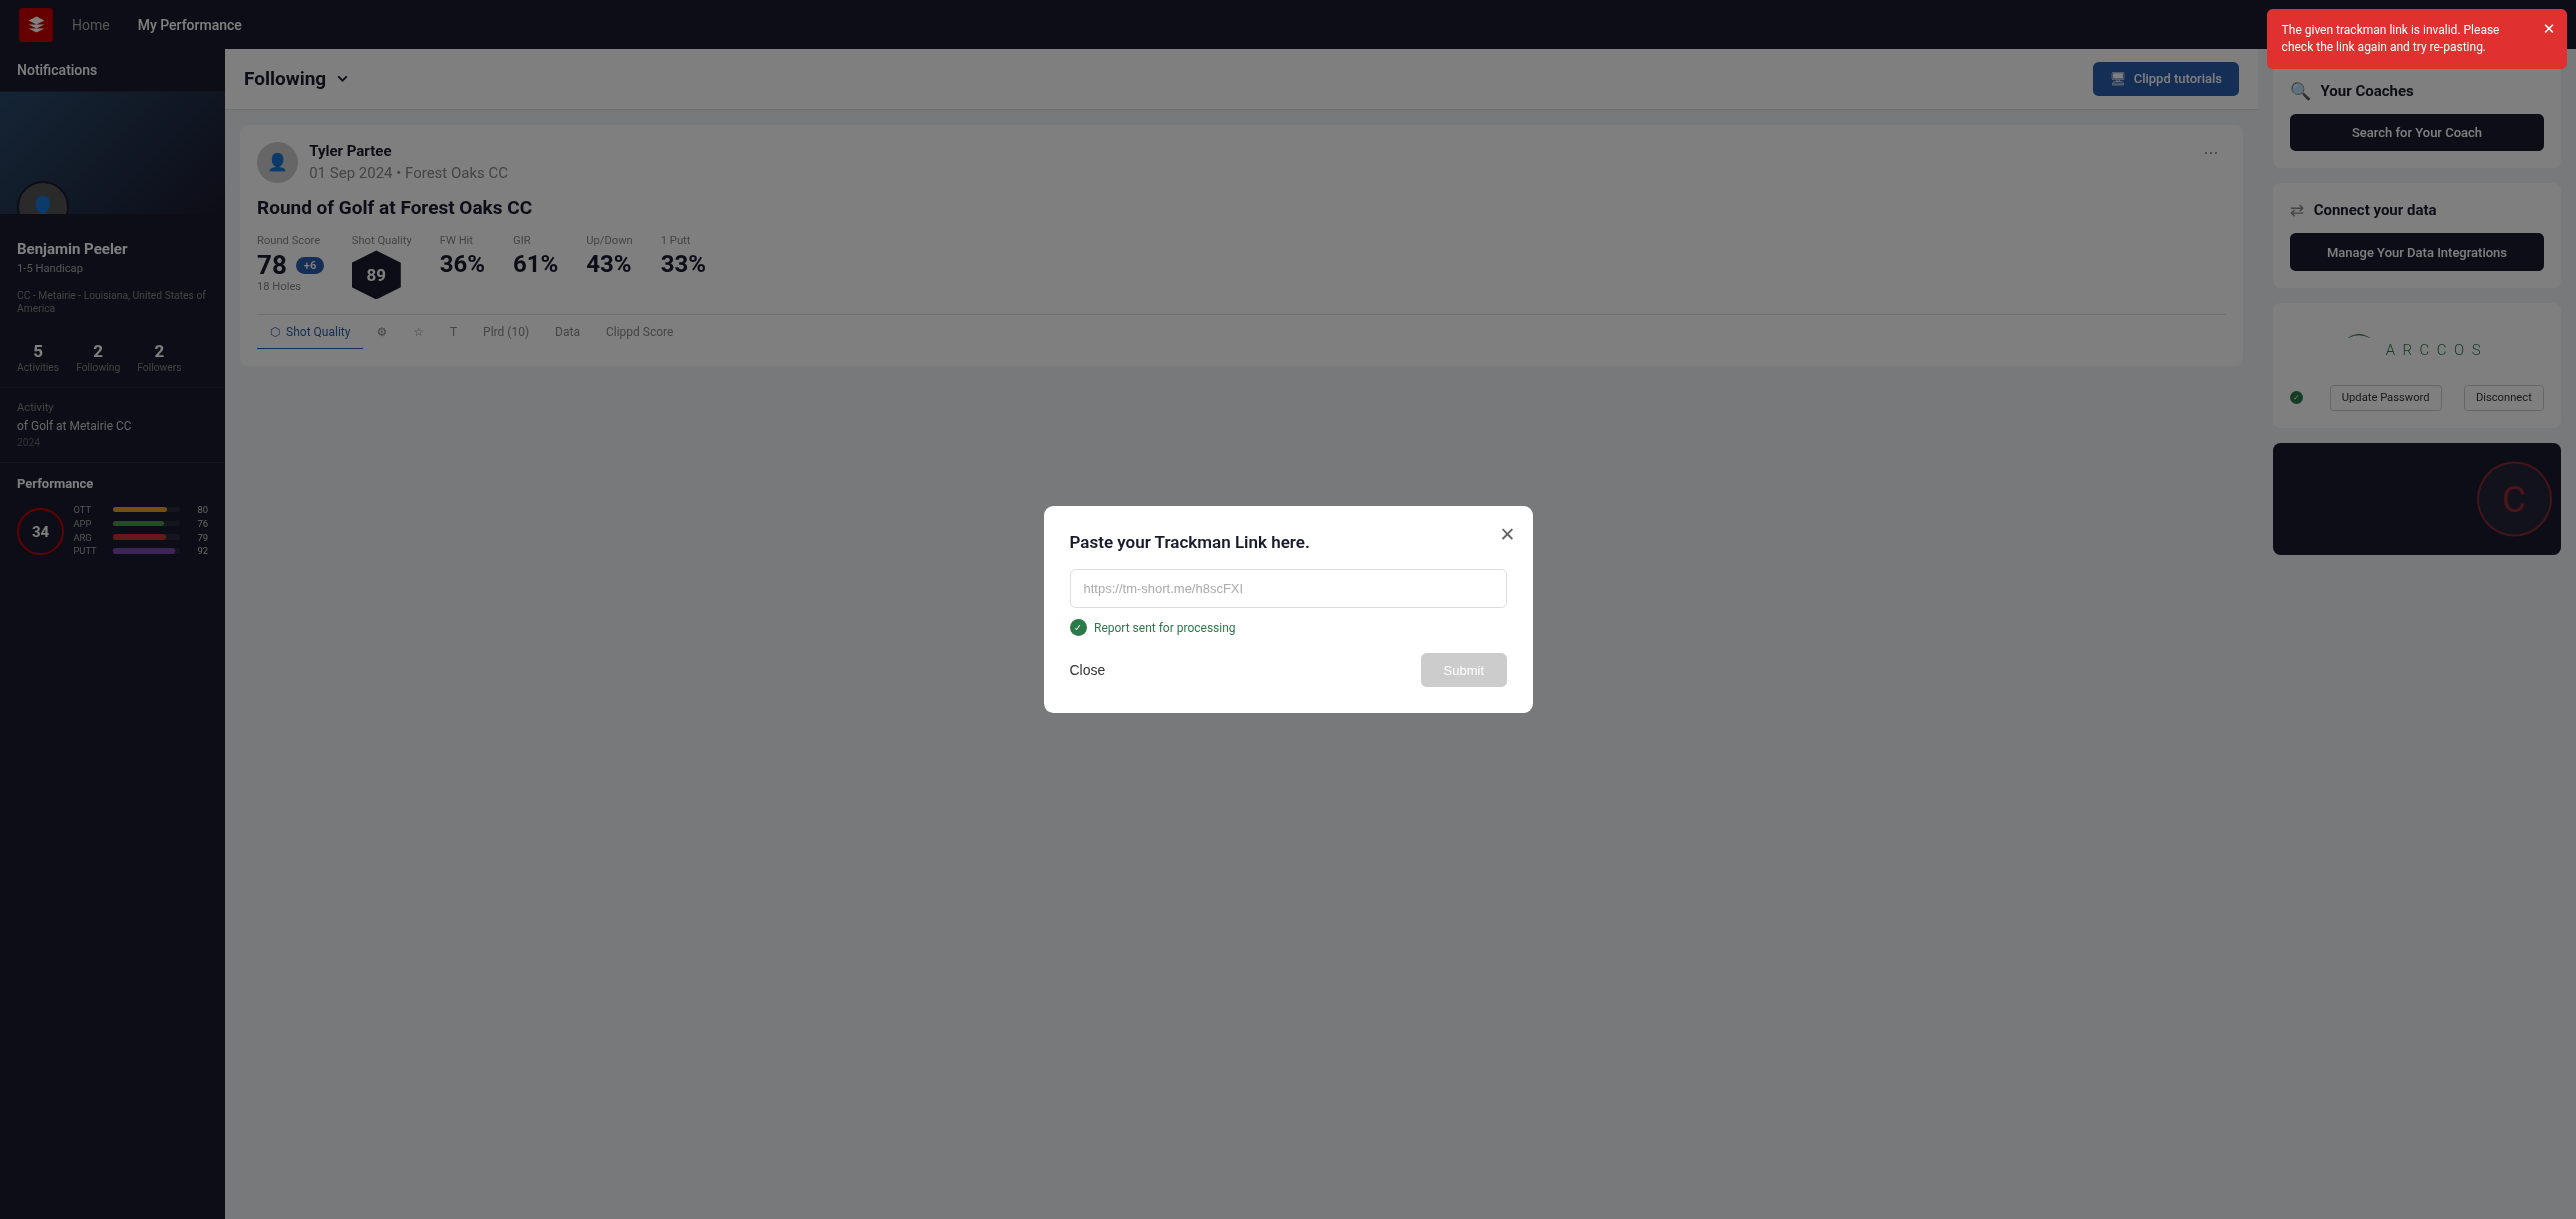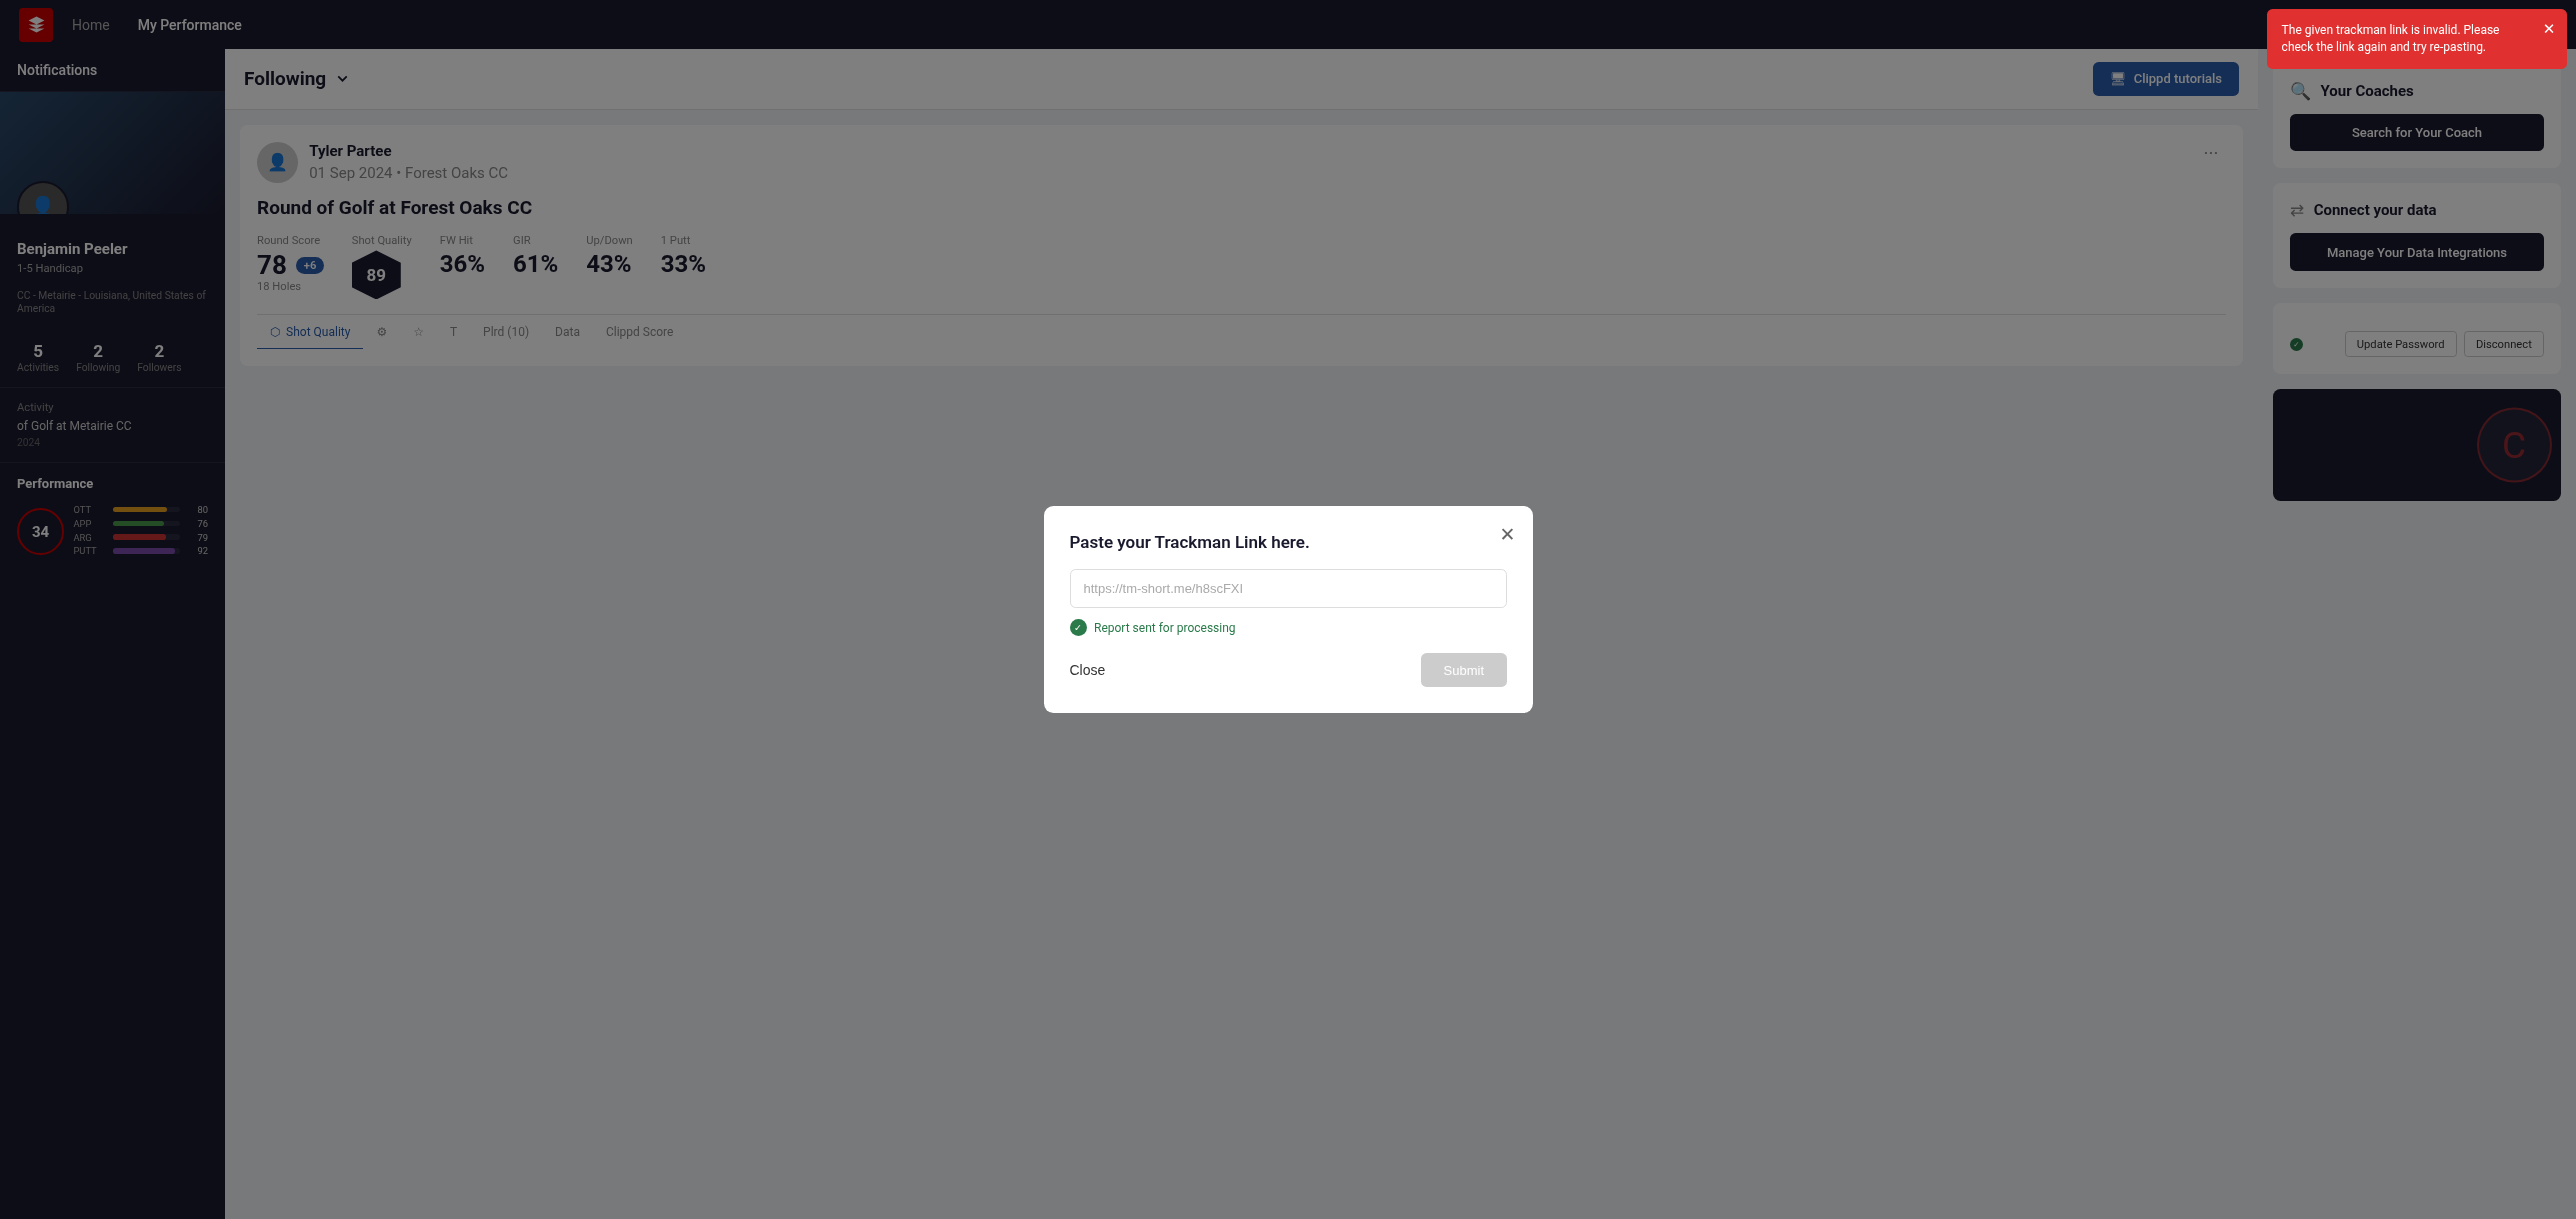--- a/index.html
+++ b/index.html
@@ -110,21 +110,21 @@
     .right-sidebar { width: 318px; min-width: 318px; background: #f0f2f5; overflow-y: auto; padding: 15px; flex-shrink: 0; }
     .right-card { background: white; border-radius: 7.5px; padding: 17px; margin-bottom: 15px; }
     .right-card-header { display: flex; align-items: center; gap: 9.4px; margin-bottom: 13px; }
     .right-card-icon { color: #888; font-size: 17px; }
     .right-card-title { font-size: 15px; font-weight: 700; color: #1a1a2e; }
     .right-card-btn { width: 100%; background: #1a1a2e; color: white; padding: 11.2px; border-radius: 5.6px; text-align: center; cursor: pointer; font-size: 13px; font-weight: 500; }
     .arccos-logo { text-align: center; padding: 9.4px 0; color: #2a7a4a; font-size: 20.6px; font-weight: 300; letter-spacing: 5.6px; }
     .arccos-logo span { font-size: 13px; }
     .connected-row { display: flex; align-items: center; gap: 9.4px; }
     .connected-dot { width: 13px; height: 13px; border-radius: 50%; background: #2a7a4a; display: flex; align-items: center; justify-content: center; color: white; font-size: 7.5px; flex-shrink: 0; }
-    .connected-btns { display: flex; gap: 7px; margin-left: auto; }
+    .connected-btns { display: flex; gap: 22px; margin-left: auto; }
     .connected-btn { padding: 5.6px 11.2px; border-radius: 3.7px; font-size: 11.2px; cursor: pointer; border: 0.9px solid #ccc; background: white; color: #333; }
     .record-card { background: #1a1a2e; border-radius: 7.5px; overflow: hidden; min-height: 112px; position: relative; }
     .record-card-content { padding: 17px; }
     .record-card-title { font-size: 17px; font-weight: 700; color: white; }
     .record-card-sub { font-size: 13px; color: white; margin-bottom: 7.5px; }
     .record-card-logo { color: #e83030; font-size: 13px; font-weight: 700; margin-top: 7.5px; }
     .record-card-circle { position: absolute; right: 9.4px; top: 50%; transform: translateY(-50%); width: 75px; height: 75px; border-radius: 50%; background: rgba(255,255,255,0.05); border: 2.8px solid rgba(232,48,48,0.5); display: flex; align-items: center; justify-content: center; font-size: 37px; color: rgba(232,48,48,0.6); }
 
     
     .modal-overlay {
@@ -354,20 +354,25 @@
 
     <div class="right-card">
       <div class="right-card-header">
         <span class="right-card-icon">⇄</span>
         <span class="right-card-title">Connect your data</span>
       </div>
       <div class="right-card-btn">Manage Your Data Integrations</div>
     </div>
 
     <div class="right-card">
+      <div class="arccos-logo">
+        <span style="color:#2a7a4a; font-size: 26px; letter-spacing: 3.7px; font-weight:300;">
+          ⌒ <span style="font-size:15px; letter-spacing:7.5px;">ARCCOS</span>
+        </span>
+      </div>
       <div class="connected-row" style="margin-top:11.2px;">
         <div class="connected-dot">✓</div>
         <div class="connected-btns">
           <div class="connected-btn">Update Password</div>
           <div class="connected-btn">Disconnect</div>
         </div>
       </div>
     </div>
 
     <div class="record-card">

